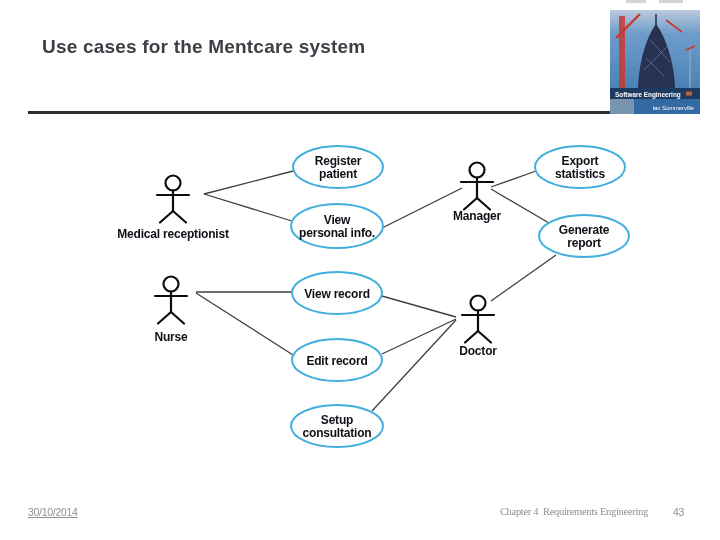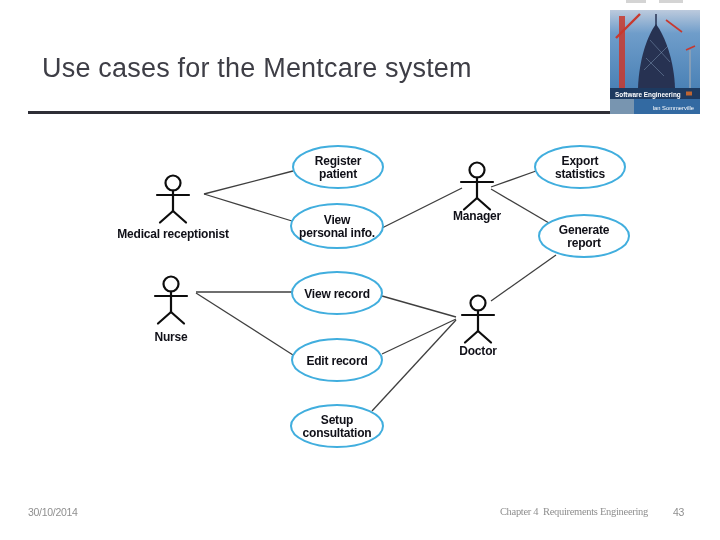--- a/index.html
+++ b/index.html
@@ -2,39 +2,39 @@
 <html style="--title-text: #3e3e46; --rule: #2e2e36; --footer-text: #8f8f8f; --use-case-stroke: #41aede; --use-case-fill: #ffffff; --connector-line: #3f3f3f; --actor-stroke: #0d0d0d; --diagram-text: #101018; --cover-band-dark: #1d3a60; --cover-band-light: #336aa2; --cover-sky-top: #bccadd; --cover-sky-mid: #6f9dca; --cover-sky-bottom: #4b82b6; --cover-crane-red: #c8382e; --cover-building: #273252; --cover-edition-badge: #cf6a2e;"><head>
 <meta charset="utf-8">
 <style>
   html,body{margin:0;padding:0;}
   body{
     width:720px;height:540px;background:#ffffff;overflow:hidden;position:relative;
     font-family:"Liberation Sans",sans-serif;
   }
   .slide{position:absolute;inset:0;}
   .slide-title{
-    position:absolute;left:42px;top:53px;font-size:27px;font-weight:normal;
+    position:absolute;left:42px;top:36px;font-size:19px;font-weight:bold;
     letter-spacing:.2px;color:var(--title-text,#3e3e46);
   }
   .title-rule{
     position:absolute;left:28px;top:111px;width:672px;height:3px;
     background:var(--rule,#2e2e36);
   }
   .artifact{position:absolute;top:0;height:3px;background:#d4d4d4;}
   .artifact.a1{left:626px;width:20px;}
   .artifact.a2{left:659px;width:24px;}
   .book-cover{position:absolute;left:610px;top:10px;width:90px;height:104px;}
   .diagram-svg{position:absolute;left:0;top:0;width:720px;height:540px;}
   .dg-text{
     font-family:"Liberation Sans",sans-serif;font-size:12px;font-weight:600;
     letter-spacing:-.2px;fill:var(--diagram-text,#101018);
   }
   .footer{position:absolute;left:0;top:503px;width:720px;height:20px;
     font-size:10.5px;letter-spacing:-.3px;color:var(--footer-text,#8f8f8f);}
-  .footer-date{position:absolute;left:28px;top:3px;}
+  .footer-date{position:absolute;left:28px;top:3px;text-decoration:underline;}
   .footer-center{position:absolute;left:0;top:3px;width:648px;text-align:right;white-space:pre;font-family:Liberation Serif, serif;}
   .footer-page{position:absolute;right:36px;top:3px;}
   .cover-text{font-family:"Liberation Sans",sans-serif;fill:#ffffff;}
 </style>
 </head>
 <body>
 
 <div class="slide">
 
   <div class="artifact a1"></div>

